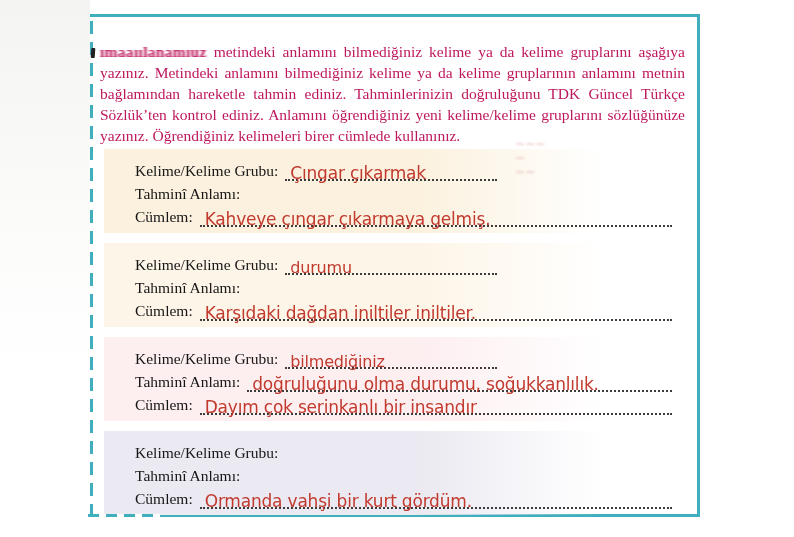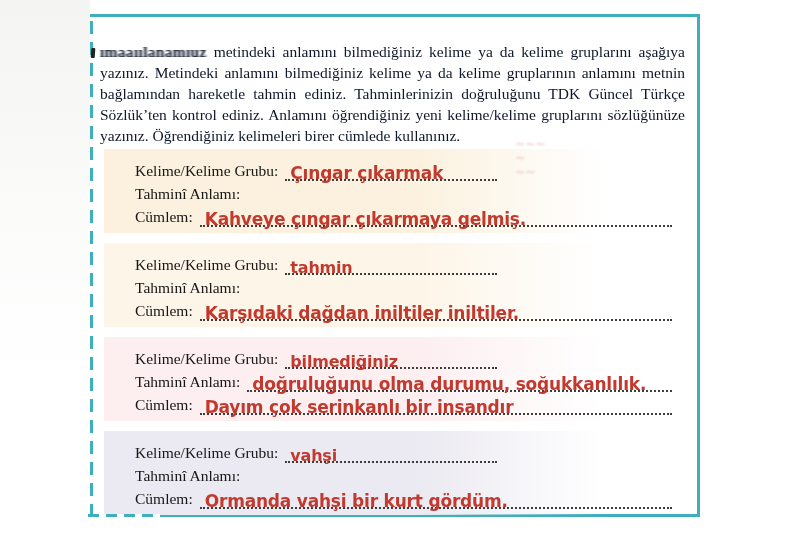--- a/index.html
+++ b/index.html
@@ -32,21 +32,21 @@
     position:absolute;left:-2px;bottom:-3px;width:72px;height:3px;
     background:repeating-linear-gradient(90deg,#3fafbd 0 11px,#ffffff 11px 18px);
   }
   .list-marker{
     position:absolute;left:1px;top:31px;width:4px;height:10px;
     background:#222;transform:rotate(4deg);border-radius:1px;
   }
 
   .instructions{
     margin:24px 12px 0 10px;
-    font-size:15.5px;line-height:21px;color:#0f172a;
+    font-size:15.5px;line-height:21px;color:#be185d;
     text-align:justify;
   }
   .blurred-word{
     font-weight:700;letter-spacing:0.3px;
     filter:blur(0.8px);
     transform:scaleY(0.92);display:inline-block;
   }
 
   .sections{margin:3px 12px 0 0;}
   .section{
@@ -68,21 +68,20 @@
   }
   .write.full{flex:1 1 auto;}
   .write.short{flex:0 0 212px;}
   .filler{flex:1 1 auto;}
   .answer{
     position:absolute;left:5px;bottom:-4px;
     white-space:nowrap;
     font-family:"DejaVu Sans", sans-serif;
     font-size:16px;letter-spacing:-0.2px;
     color:#c2392e;
-    font-weight:bold;
   }
   .answer.big{font-size:17px;}
   
   .smudge{
     position:absolute;left:230px;bottom:0px;
     color:#e8b9b4;filter:blur(1.2px);
     font-family:"DejaVu Sans",sans-serif;font-size:12px;
   }
 </style>
 </head>
@@ -116,21 +115,21 @@
         <span class="write full">
           <span class="answer big">Kahveye çıngar çıkarmaya gelmiş.</span>
         </span>
       </div>
     </div>
 
     <div class="section" style="background: linear-gradient(90deg, rgb(253, 245, 231) 0%, rgb(253, 245, 231) 55%, rgba(255, 255, 255, 0) 88%);">
       <div class="row">
         <span class="label">Kelime/Kelime Grubu:</span>
         <span class="write short">
-          <span class="answer">tahmin</span>
+          <span class="answer">durumu</span>
         </span>
         <span class="filler"></span>
       </div>
       <div class="row">
         <span class="label">Tahminî Anlamı:</span>
       </div>
       <div class="row">
         <span class="label">Cümlem:</span>
         <span class="write full">
           <span class="answer big">Karşıdaki dağdan iniltiler iniltiler.</span>
@@ -156,23 +155,20 @@
         <span class="label">Cümlem:</span>
         <span class="write full">
           <span class="answer big">Dayım çok serinkanlı bir insandır</span>
         </span>
       </div>
     </div>
 
     <div class="section" style="background: linear-gradient(90deg, rgb(235, 233, 241) 0%, rgb(235, 233, 241) 55%, rgba(255, 255, 255, 0) 88%);">
       <div class="row">
         <span class="label">Kelime/Kelime Grubu:</span>
-        <span class="write short">
-          <span class="answer">vahşi</span>
-        </span>
         <span class="filler"></span>
       </div>
       <div class="row">
         <span class="label">Tahminî Anlamı:</span>
       </div>
       <div class="row">
         <span class="label">Cümlem:</span>
         <span class="write full">
           <span class="answer big">Ormanda vahşi bir kurt gördüm.</span>
         </span>

